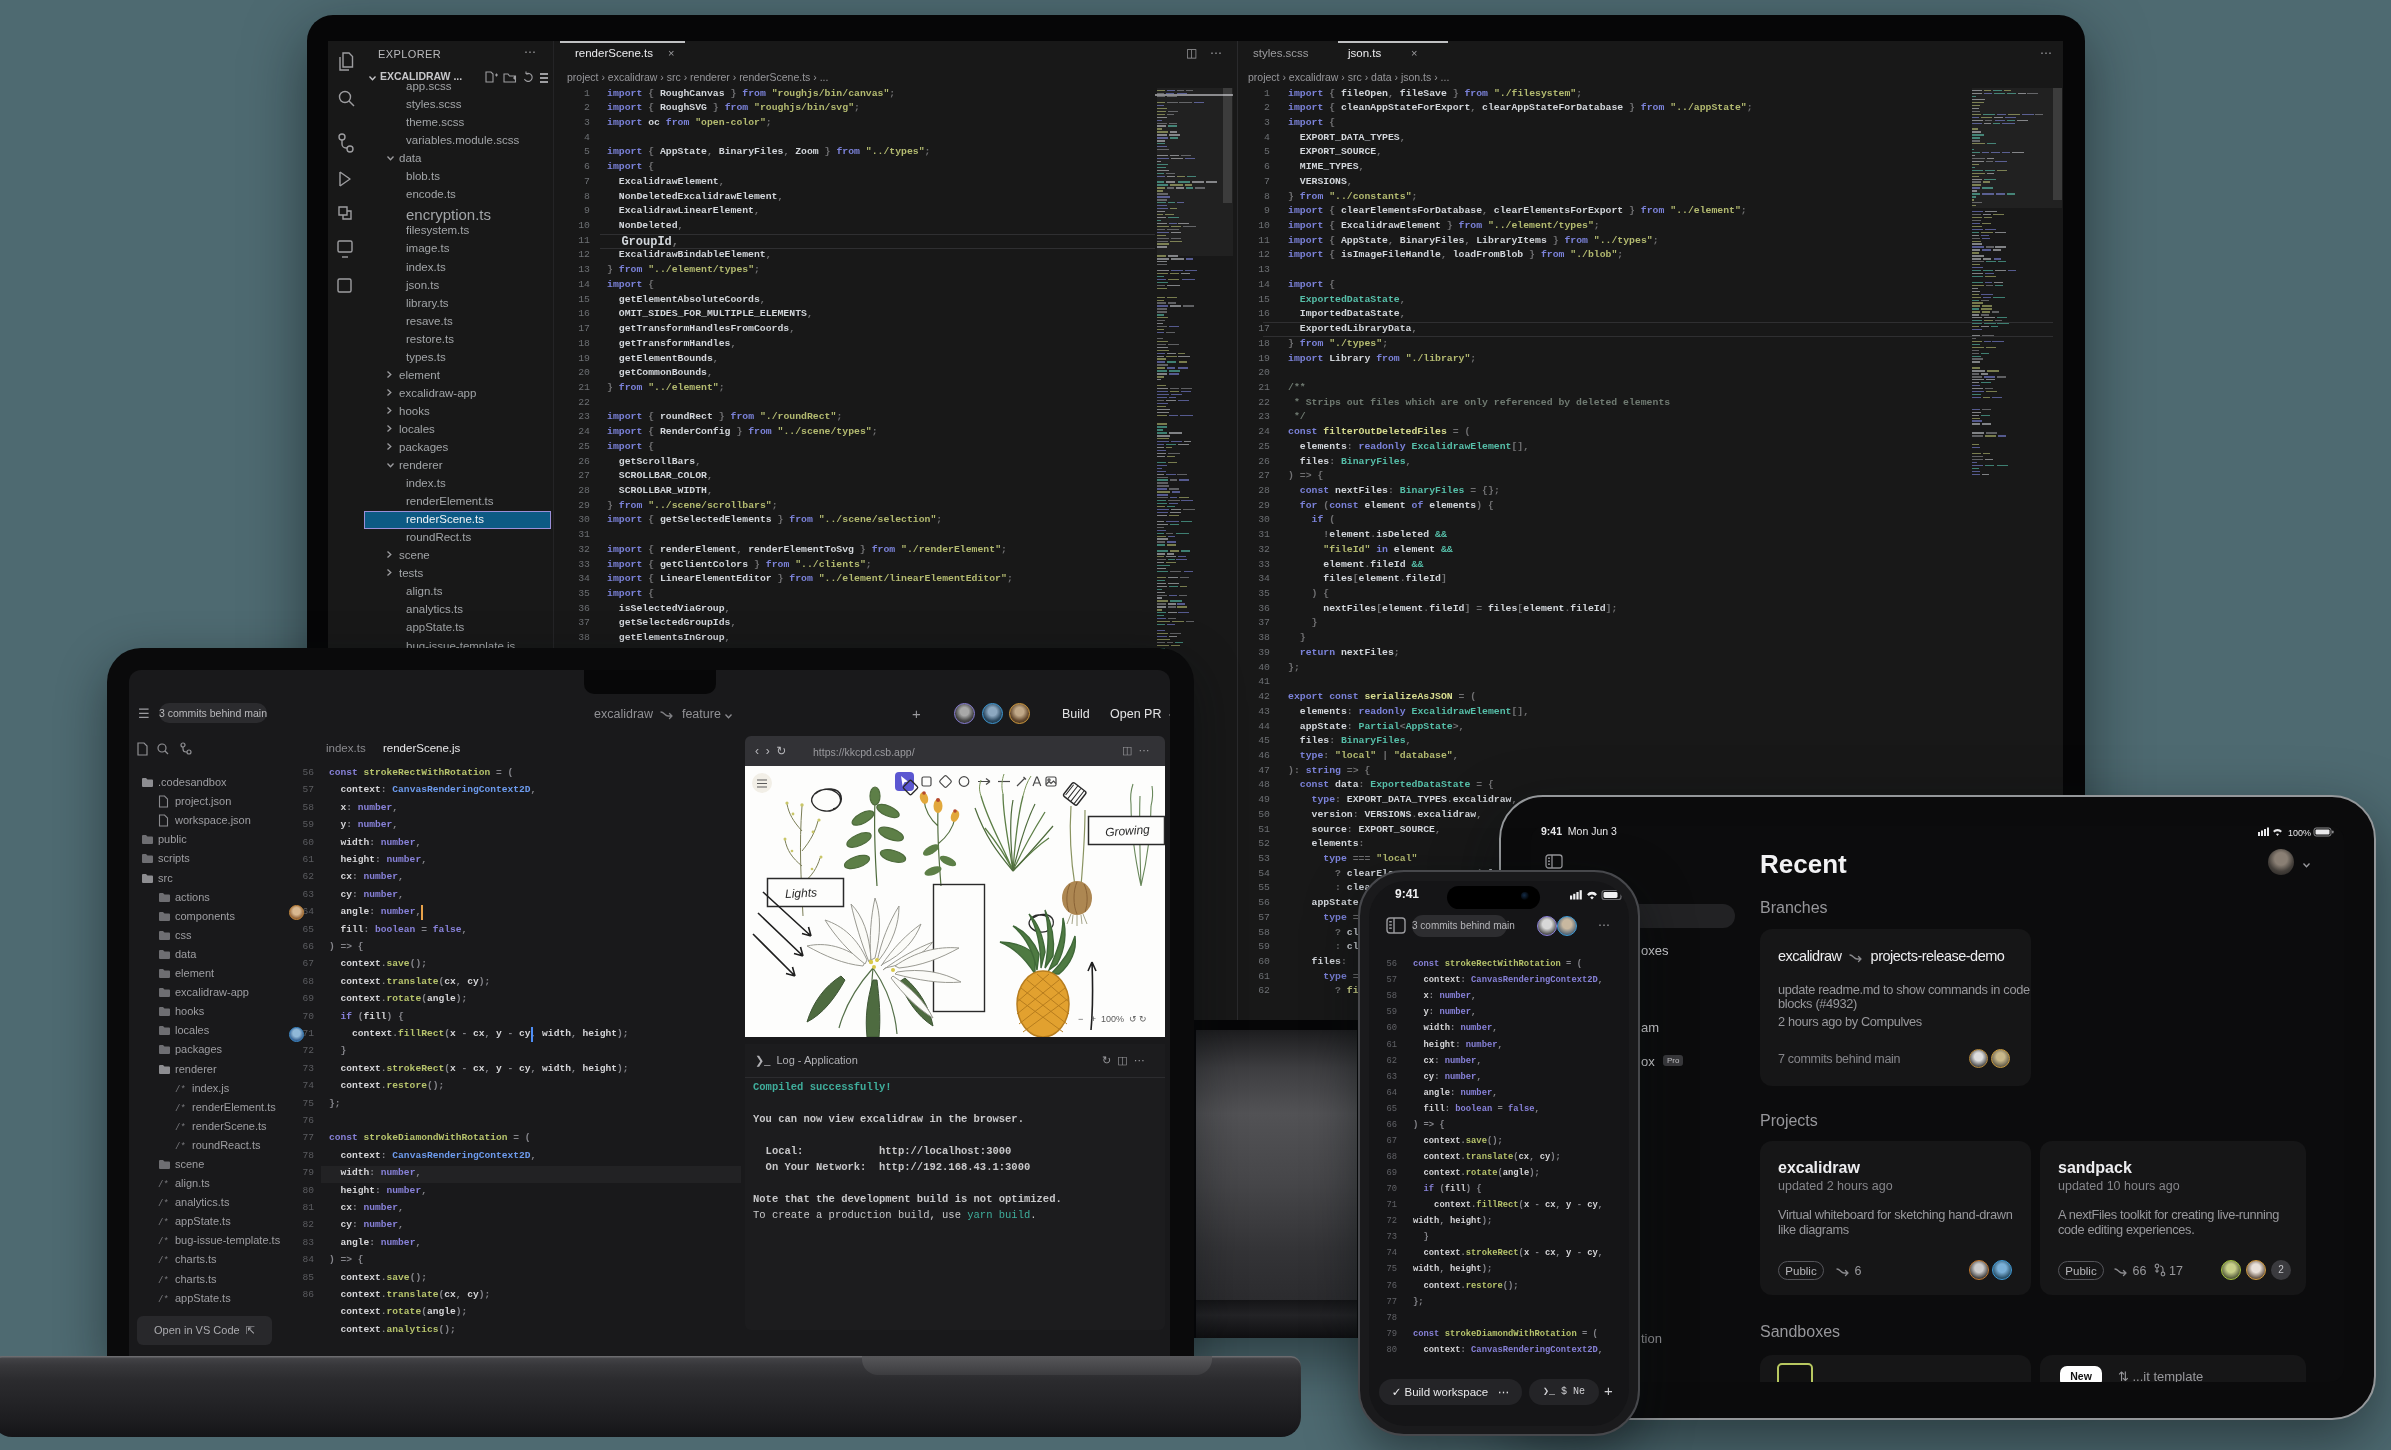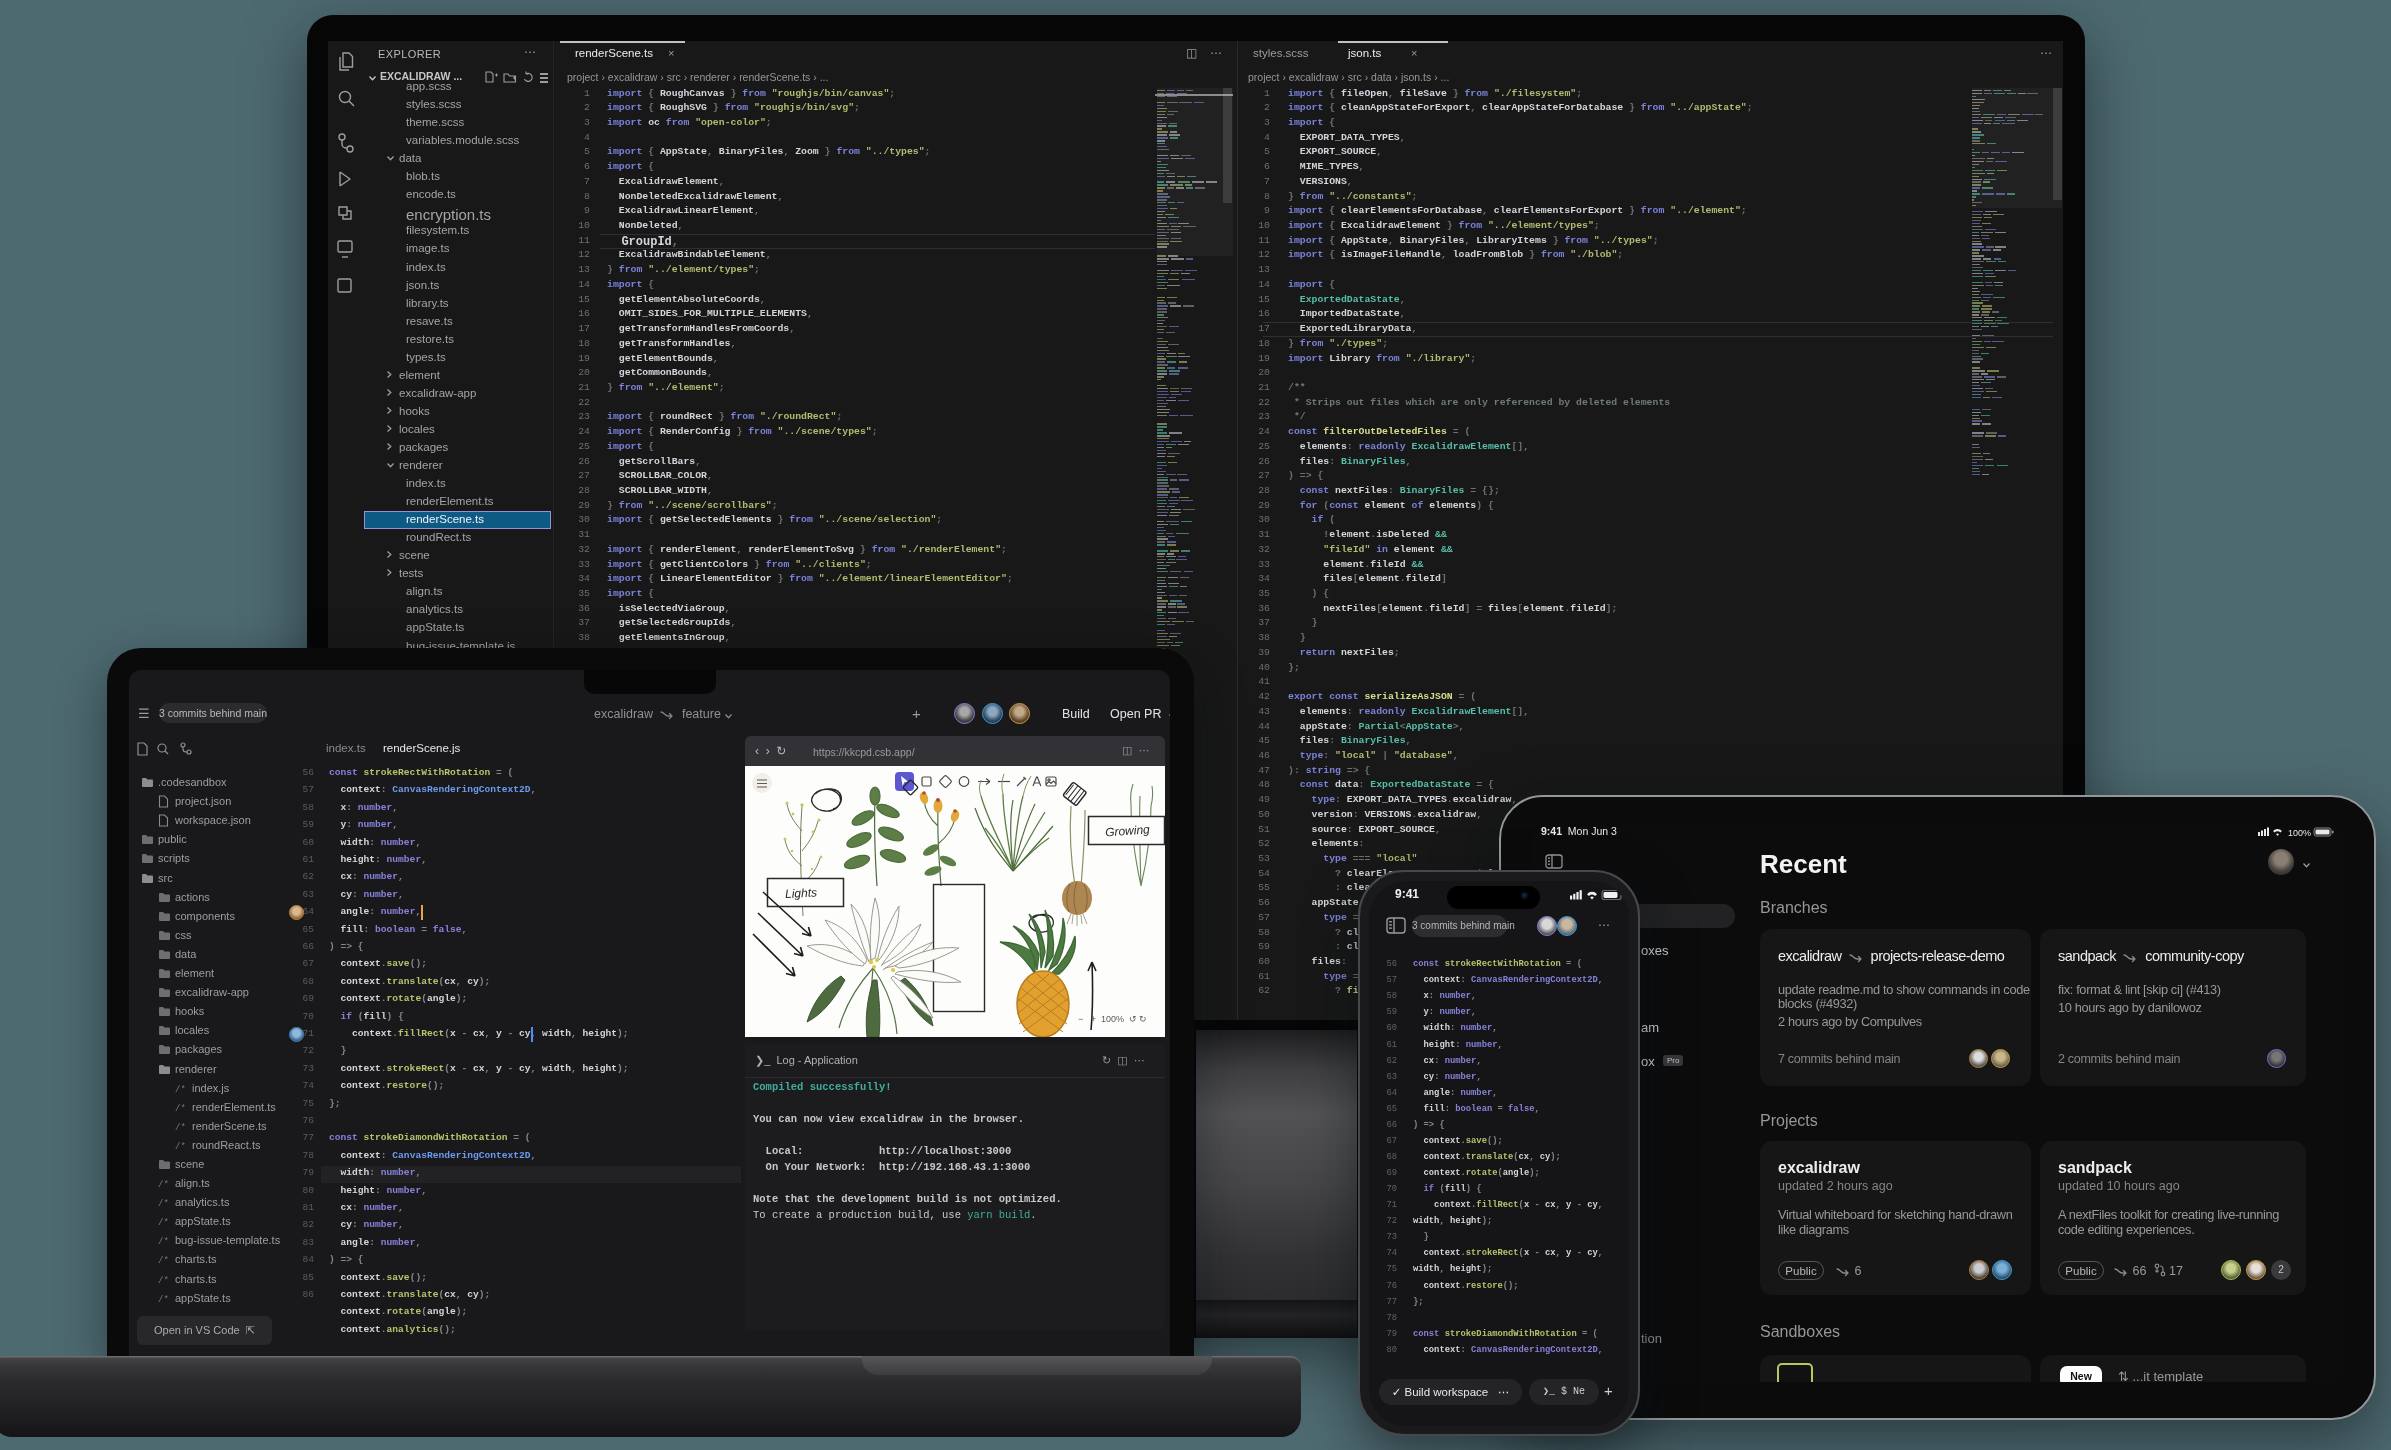--- a/index.html
+++ b/index.html
@@ -910,29 +910,20 @@
 <div class="sans" style="left:18px;top:19px;color:#ededf0;font-size:14.5px;letter-spacing:-.5px">excalidraw &nbsp;<svg class="inl" width="15" height="11" viewBox="0 0 15 11">
           <path d="M1 3 c3 0 4 4 7 4 M8 7 h4 M12 7 l-2.5-2.5 M12 7 l-2.5 2.5" stroke="#8a8a8e" stroke-width="1.3" fill="none" stroke-linecap="round"></path>
         </svg>&nbsp; projects-release-demo</div>
 <div class="sans" style="left:18px;top:53px;color:#98989c;font-size:12.8px;letter-spacing:-.35px">update readme.md to show commands in code</div>
 <div class="sans" style="left:18px;top:67px;color:#98989c;font-size:12.8px;letter-spacing:-.35px">blocks (#4932)</div>
 <div class="sans" style="left:18px;top:85px;color:#98989c;font-size:12.8px;letter-spacing:-.35px">2 hours ago by Compulves</div>
 <div class="sans" style="left:18px;top:123px;color:#85858a;font-size:12.5px;letter-spacing:-.3px">7 commits behind main</div>
 <div style="left:209px;top:120px;width:19px;height:19px;border-radius:50%;background:radial-gradient(circle at 50% 40%,#ddd 0 30%,#555 70%,#222);border:1.5px solid #b5893c"></div>
 <div style="left:231px;top:120px;width:19px;height:19px;border-radius:50%;background:radial-gradient(circle at 50% 40%,#c9b88a 0 30%,#6b6350 70%,#2c2a24);border:1.5px solid #c99b3f"></div>
 </div>
-<div style="left:509px;top:103px;width:266px;height:157px;background:#161617;border-radius:12px;overflow:hidden">
-<div class="sans" style="left:18px;top:19px;color:#ededf0;font-size:14.5px;letter-spacing:-.5px">sandpack &nbsp;<svg class="inl" width="15" height="11" viewBox="0 0 15 11">
-          <path d="M1 3 c3 0 4 4 7 4 M8 7 h4 M12 7 l-2.5-2.5 M12 7 l-2.5 2.5" stroke="#8a8a8e" stroke-width="1.3" fill="none" stroke-linecap="round"></path>
-        </svg>&nbsp; community-copy</div>
-<div class="sans" style="left:18px;top:53px;color:#98989c;font-size:12.8px;letter-spacing:-.35px">fix: format &amp; lint [skip ci] (#413)</div>
-<div class="sans" style="left:18px;top:71px;color:#98989c;font-size:12.8px;letter-spacing:-.35px">10 hours ago by danilowoz</div>
-<div class="sans" style="left:18px;top:123px;color:#85858a;font-size:12.5px;letter-spacing:-.3px">2 commits behind main</div>
-<div style="left:227px;top:120px;width:19px;height:19px;border-radius:50%;background:radial-gradient(circle at 50% 40%,#777 0 30%,#333 70%,#111);border:1.5px solid #7a6fd0"></div>
-</div>
 <div class="sans" style="left:229px;top:286px;color:#97979b;font-size:16px">Projects</div>
 <div style="left:229px;top:315px;width:271px;height:154px;background:#161617;border-radius:12px;overflow:hidden">
 <div class="sans" style="left:18px;top:18px;color:#ededf0;font-size:16px;font-weight:700">excalidraw</div>
 <div class="sans" style="left:18px;top:38px;color:#85858a;font-size:12.5px">updated 2 hours ago</div>
 <div class="sans" style="left:18px;top:66px;color:#98989c;font-size:12.8px;letter-spacing:-.35px">Virtual whiteboard for sketching hand-drawn</div>
 <div class="sans" style="left:18px;top:81px;color:#98989c;font-size:12.8px;letter-spacing:-.35px">like diagrams</div>
 <div class="sans" style="left:18px;top:120px;width:46px;height:19px;border:1px solid #55555a;border-radius:10px;color:#b8b8bc;font-size:11.5px;text-align:center;line-height:19px">Public</div>
 <div class="sans" style="left:76px;top:123px;color:#98989c;font-size:12.5px"><svg class="inl" width="15" height="11" viewBox="0 0 15 11">
           <path d="M1 3 c3 0 4 4 7 4 M8 7 h4 M12 7 l-2.5-2.5 M12 7 l-2.5 2.5" stroke="#8a8a8e" stroke-width="1.3" fill="none" stroke-linecap="round"></path>
         </svg> 6</div>

